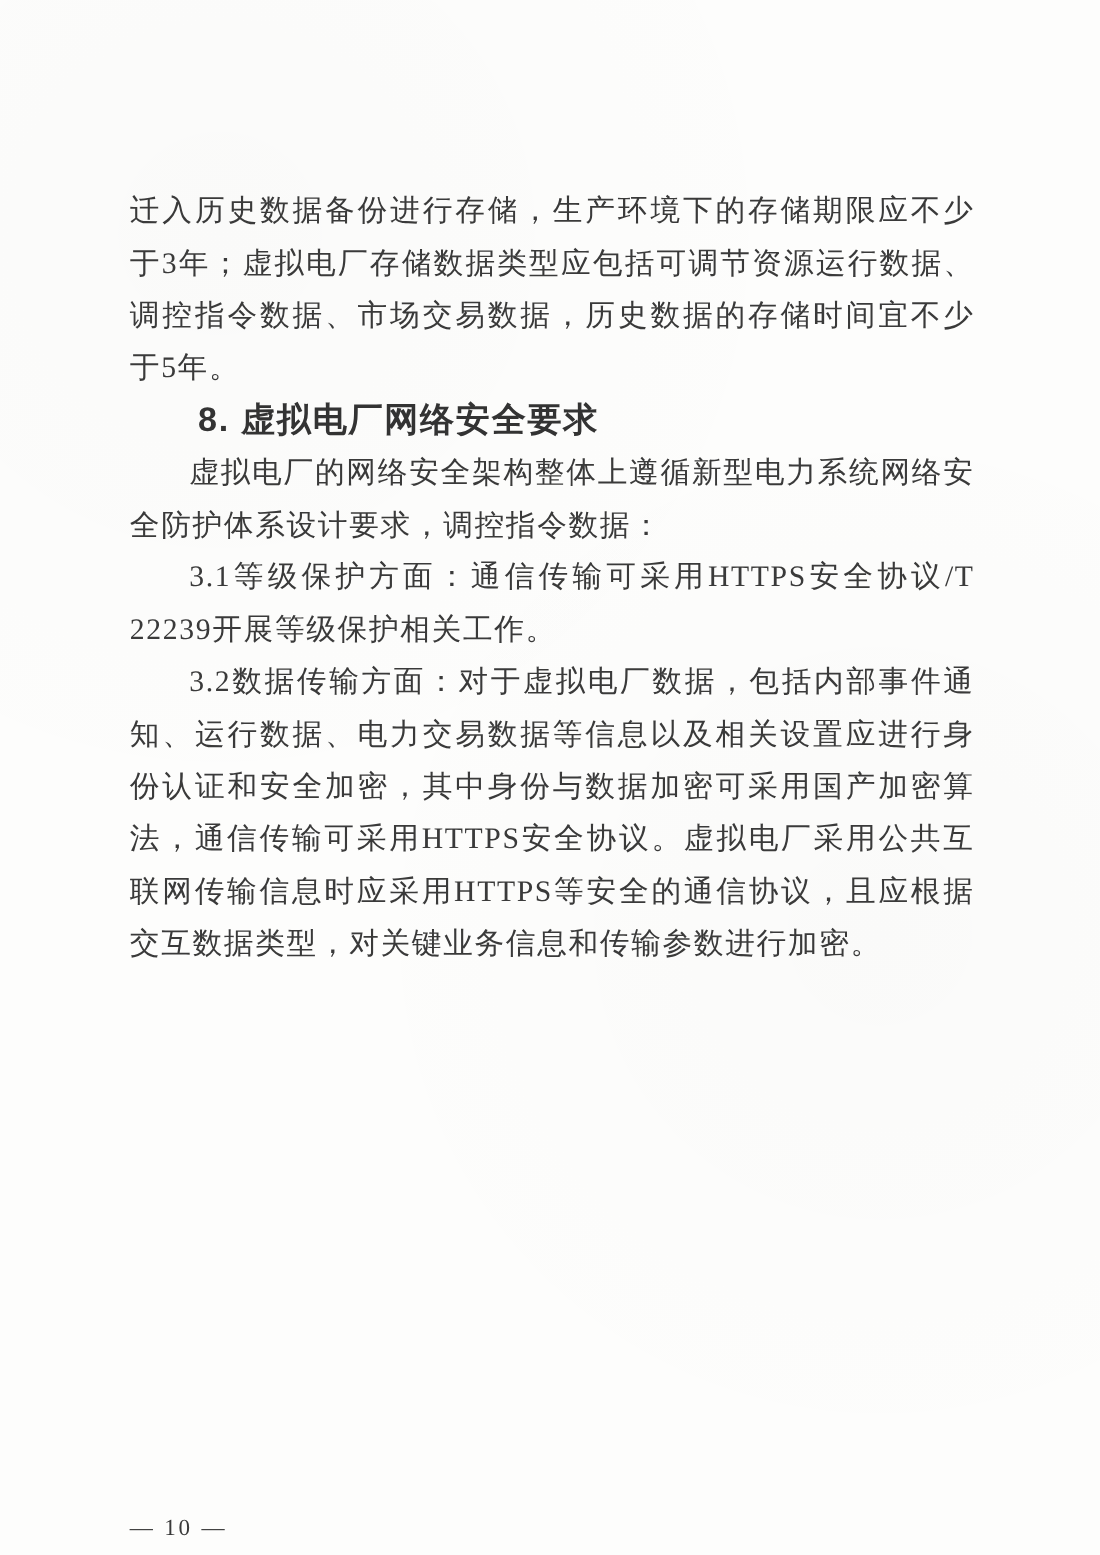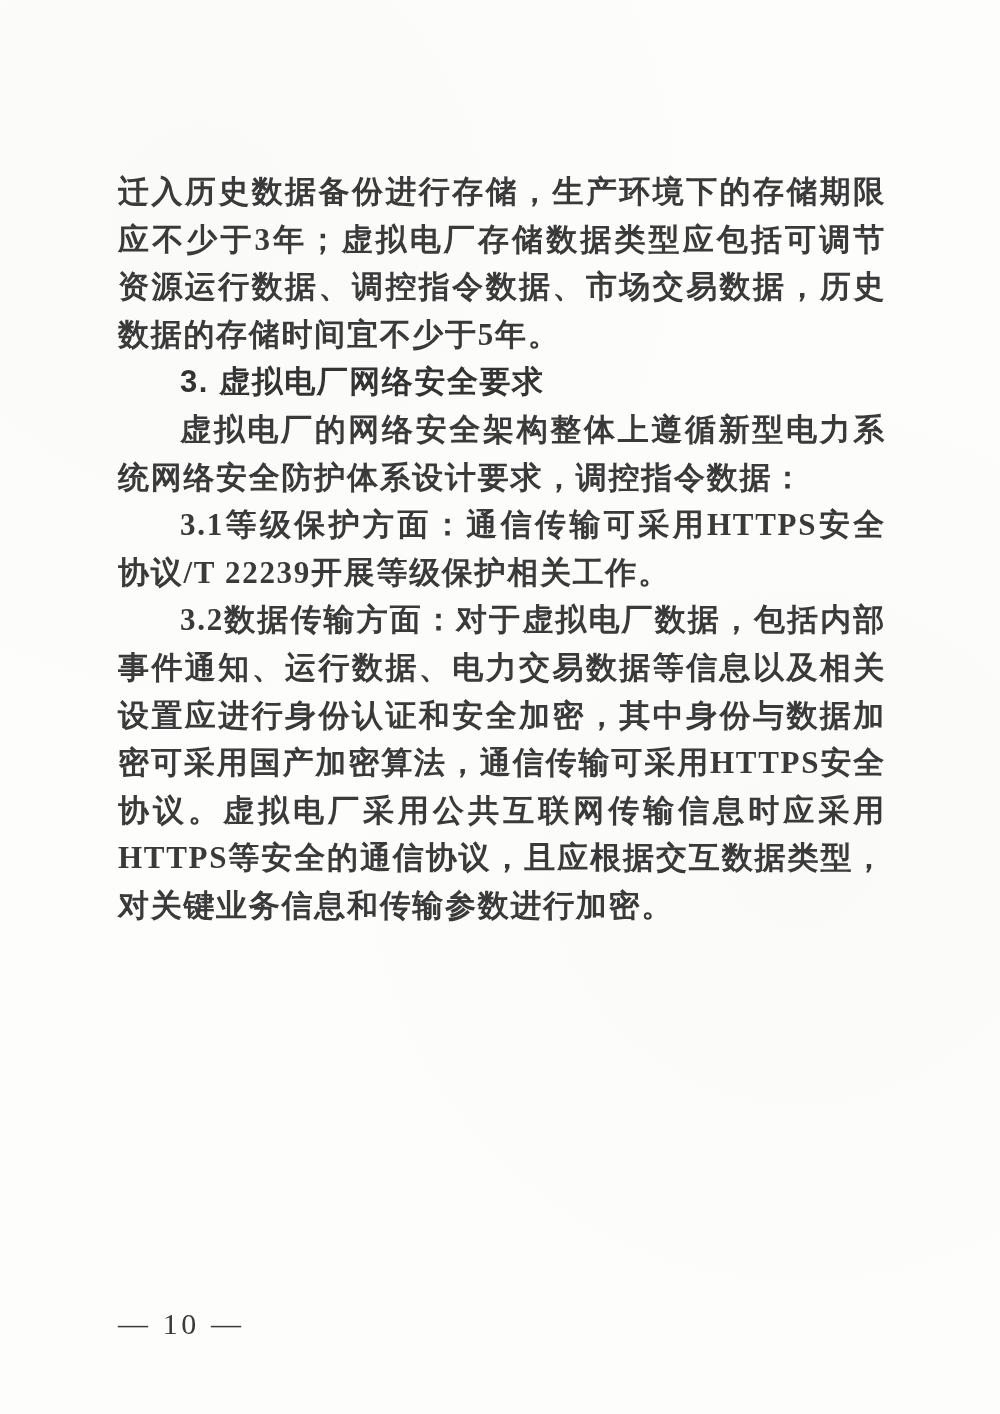--- a/index.html
+++ b/index.html
@@ -25,57 +25,57 @@
       #fdfdfc;
   }
   .content {
     position: absolute;
     left: 118px;
     top: 168px;
     width: 768px;
   }
   .para {
     margin: 0;
-    font-size: 31px;
+    font-size: 27px;
     line-height: 47.6px;
     letter-spacing: 0.055em;
     text-align: justify;
     text-justify: inter-character;
-    font-weight: 700;
+    font-weight: 400;
   }
   .para.indent {
     text-indent: 2em;
   }
   .heading {
     margin: 0;
     font-size: 31px;
     line-height: 47.6px;
     letter-spacing: 0.05em;
     text-indent: 2em;
     font-family: "Liberation Sans", "DejaVu Sans", sans-serif;
     font-weight: 700;
     color: #333333;
   }
   .footer {
     position: absolute;
     left: 118px;
-    top: 1306px;
-    font-size: 30px;
+    top: 1370px;
+    font-size: 21px;
     line-height: 36px;
     letter-spacing: 0.12em;
     color: #3a3a3a;
   }
 </style>
 </head>
 <body>
 
 <div class="page">
   <div class="content">
     <p class="para">迁入历史数据备份进行存储，生产环境下的存储期限应不少于3年；虚拟电厂存储数据类型应包括可调节资源运行数据、调控指令数据、市场交易数据，历史数据的存储时间宜不少于5年。</p>
-    <h2 class="heading">3. 虚拟电厂网络安全要求</h2>
+    <h2 class="heading">8. 虚拟电厂网络安全要求</h2>
     <p class="para indent">虚拟电厂的网络安全架构整体上遵循新型电力系统网络安全防护体系设计要求，调控指令数据：</p>
     <p class="para indent">3.1等级保护方面：通信传输可采用HTTPS安全协议/T 22239开展等级保护相关工作。</p>
     <p class="para indent">3.2数据传输方面：对于虚拟电厂数据，包括内部事件通知、运行数据、电力交易数据等信息以及相关设置应进行身份认证和安全加密，其中身份与数据加密可采用国产加密算法，通信传输可采用HTTPS安全协议。虚拟电厂采用公共互联网传输信息时应采用HTTPS等安全的通信协议，且应根据交互数据类型，对关键业务信息和传输参数进行加密。</p>
   </div>
 
   <div class="footer">
     <span>— 10 —</span>
   </div>
 </div>
 

